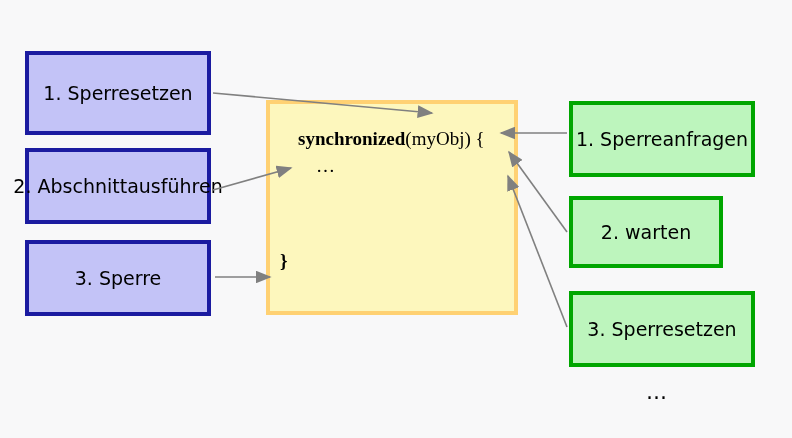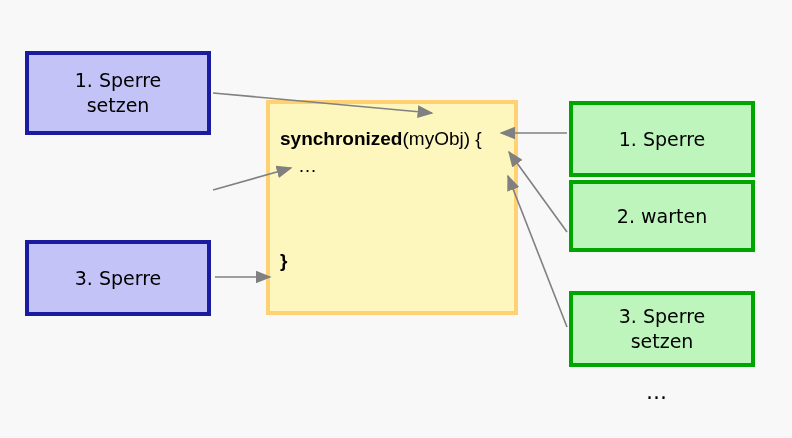--- a/index.html
+++ b/index.html
@@ -17,21 +17,21 @@
   #diagram {
     position: absolute;
     left: 0; top: 0;
     width: 792px;
     height: 438px;
   }
   .node {
     position: absolute;
     box-sizing: border-box;
     display: flex;
-    flex-direction: column;
+    flex-direction: row;
     align-items: center;
     justify-content: center;
     text-align: center;
     line-height: 1.3;
   }
   .node-blue {
     background: #c3c3f7;
     border: 4px solid #1b1ba0;
     color: #000000;
     font-size: 19px;
@@ -43,24 +43,24 @@
     font-size: 19px;
   }
   .node-line { display: block; white-space: nowrap; }
 
   .code-box {
     position: absolute;
     box-sizing: border-box;
     background: #fdf7bd;
     border: 4px solid #ffd173;
     color: #000000;
-    font-family: Liberation Sans, sans-serif;
+    font-family: Liberation Serif, serif;
     font-size: 19px;
     line-height: 1.42;
-    padding: 22px 0 0 10px;
+    padding: 22px 0 0 28px;
   }
   .code-line { white-space: pre; display: block; }
   .kw { font-weight: bold; }
   .code-close {
     position: absolute;
     left: 10px;
     bottom: 36px;
     font-weight: bold;
     font-size: 19px;
   }
@@ -81,36 +81,41 @@
 </head>
 <body>
 
 <div id="diagram">
 
   <div class="node node-blue" style="left:25px; top:51px; width:186px; height:84px;">
     <span class="node-line">1. Sperre</span>
     <span class="node-line">setzen</span>
   </div>
 
+  <div class="node node-blue" style="left:25px; top:148px; width:186px; height:76px;">
+    <span class="node-line">2. Abschnitt</span>
+    <span class="node-line">ausführen</span>
+  </div>
 
   <div class="node node-blue" style="left:25px; top:240px; width:186px; height:76px;">
     <span class="node-line">3. Sperre</span>
   </div>
 
   <div class="code-box" style="left:266px; top:100px; width:252px; height:215px;">
     <span class="code-line"><span class="kw">synchronized</span><span>(myObj) {</span></span>
     <span class="code-line" style="padding-left:18px;">…</span>
     <span class="code-close">}</span>
   </div>
 
   <div class="node node-green" style="left:569px; top:101px; width:186px; height:76px;">
     <span class="node-line">1. Sperre</span>
+    <span class="node-line">anfragen</span>
   </div>
 
-  <div class="node node-green" style="left:569px; top:180px; width:186px; height:72px;">
+  <div class="node node-green" style="left:569px; top:196px; width:154px; height:72px;">
     <span class="node-line">2. warten</span>
   </div>
 
   <div class="node node-green" style="left:569px; top:291px; width:186px; height:76px;">
     <span class="node-line">3. Sperre</span>
     <span class="node-line">setzen</span>
   </div>
 
   <div class="ellipsis-note" style="left:646px; top:380px;">…</div>
 

